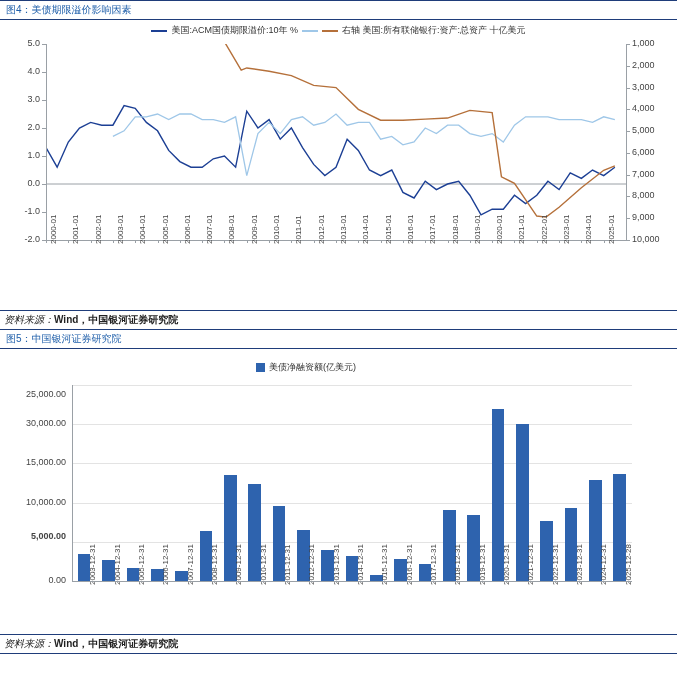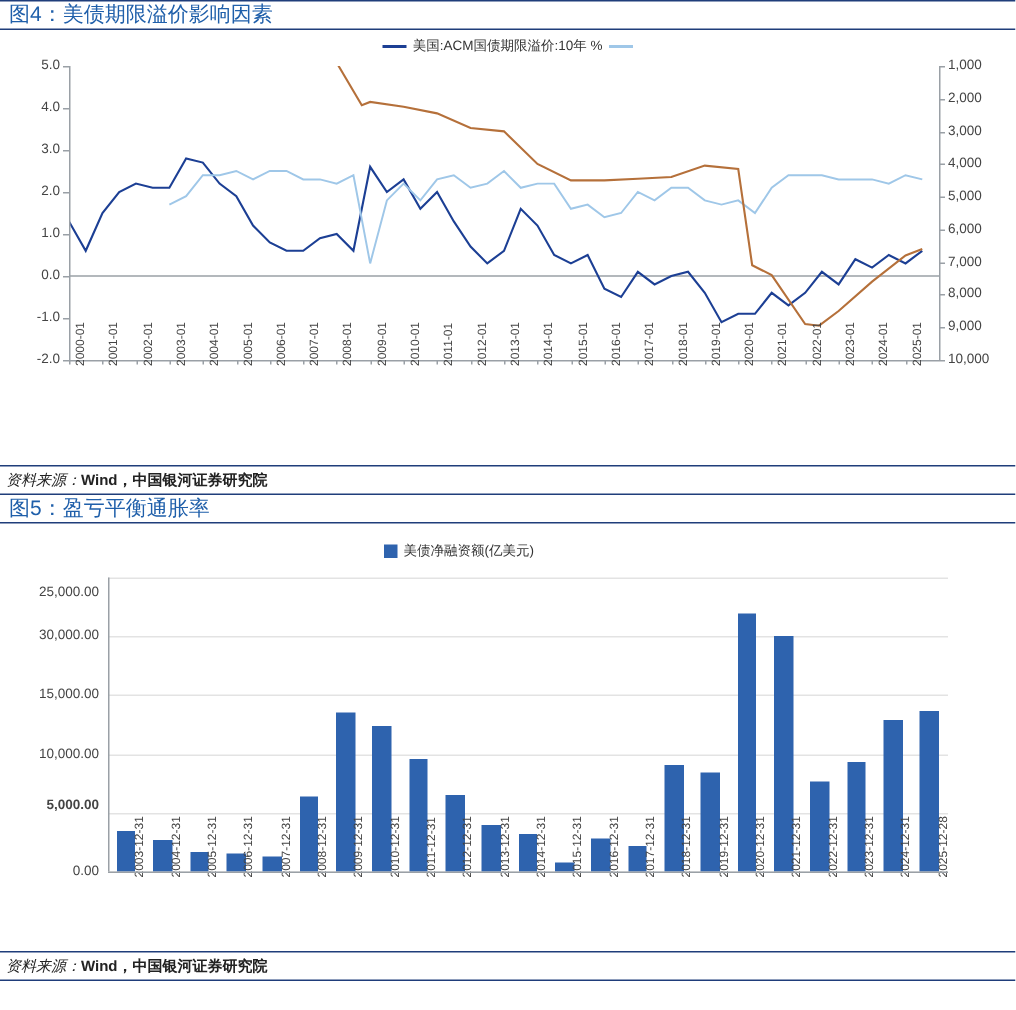--- a/index.html
+++ b/index.html
@@ -1,21 +1,21 @@
 <!DOCTYPE html>
 <html><head>
 <meta charset="utf-8">
 <style>
   html,body{margin:0;padding:0;}
   body{width:677px;height:673px;background:#ffffff;font-family:"Liberation Sans",sans-serif;color:#222;}
   .page{position:relative;width:677px;height:673px;}
 
   .fig-title-bar{position:relative;height:18px;border-top:1px solid #1f3d7a;border-bottom:1px solid #1f3d7a;
     display:flex;align-items:center;}
-  .fig-title{font-size:14px;color:#1f5faa;padding-left:6px;letter-spacing:0;}
+  .fig-title{font-size:10px;color:#1f5faa;padding-left:6px;letter-spacing:0;}
 
   .source-bar{border-top:1px solid #1f3d7a;border-bottom:1px solid #1f3d7a;height:18px;display:flex;align-items:center;}
   .source-text{font-size:10px;color:#222;padding-left:4px;font-style:italic;}
   .source-text b{font-style:normal;font-weight:bold;}
 
   .chart-wrap{position:relative;}
 
   
   .legend{display:flex;justify-content:center;align-items:center;gap:4px;font-size:9px;color:#333;}
   .legend .item{display:flex;align-items:center;gap:4px;white-space:nowrap;}
@@ -50,20 +50,24 @@
 
   <div id="chart1" class="chart-wrap">
 
     <div class="legend" style="position:absolute;left:0;top:4px;width:677px;">
       <span class="item">
         <span class="swatch" style="background:#1c3f94"></span>
         <span>美国:ACM国债期限溢价:10年 %</span>
       </span>
       <span class="item">
         <span class="swatch" style="background:#9fc7e8"></span>
+      </span>
+      <span class="item">
+        <span class="swatch" style="background:#b5703a"></span>
+        <span>右轴 美国:所有联储银行:资产:总资产 十亿美元</span>
       </span>
     </div>
 
     <div id="c1plot">
         <svg width="580" height="196" style="position: absolute; left: 0px; top: 0px;">
           <line x1="0" x2="580" y1="140" y2="140" stroke="#9aa0a6" stroke-width="1"></line>
           <path d="M0.00,103.60 L11.15,123.20 L22.31,98.00 L33.46,84.00 L44.62,78.40 L55.77,81.20 L66.92,81.20 L78.08,61.60 L89.23,64.40 L100.38,78.40 L111.54,86.80 L122.69,106.40 L133.85,117.60 L145.00,123.20 L156.15,123.20 L167.31,114.80 L178.46,112.00 L189.62,123.20 L200.77,67.20 L211.92,84.00 L223.08,75.60 L234.23,95.20 L245.38,84.00 L256.54,103.60 L267.69,120.40 L278.85,131.60 L290.00,123.20 L301.15,95.20 L312.31,106.40 L323.46,126.00 L334.62,131.60 L345.77,126.00 L356.92,148.40 L368.08,154.00 L379.23,137.20 L390.38,145.60 L401.54,140.00 L412.69,137.20 L423.85,151.20 L435.00,170.80 L446.15,165.20 L457.31,165.20 L468.46,151.20 L479.62,159.60 L490.77,151.20 L501.92,137.20 L513.08,145.60 L524.23,128.80 L535.38,134.40 L546.54,126.00 L557.69,131.60 L568.85,123.20 " fill="none" stroke="#1c3f94" stroke-width="1.4"></path>
           <path d="M66.92,92.40 L78.08,86.80 L89.23,72.80 L100.38,72.80 L111.54,70.00 L122.69,75.60 L133.85,70.00 L145.00,70.00 L156.15,75.60 L167.31,75.60 L178.46,78.40 L189.62,72.80 L200.77,131.60 L211.92,89.60 L223.08,78.40 L234.23,89.60 L245.38,75.60 L256.54,72.80 L267.69,81.20 L278.85,78.40 L290.00,70.00 L301.15,81.20 L312.31,78.40 L323.46,78.40 L334.62,95.20 L345.77,92.40 L356.92,100.80 L368.08,98.00 L379.23,84.00 L390.38,89.60 L401.54,81.20 L412.69,81.20 L423.85,89.60 L435.00,92.40 L446.15,89.60 L457.31,98.00 L468.46,81.20 L479.62,72.80 L490.77,72.80 L501.92,72.80 L513.08,75.60 L524.23,75.60 L535.38,75.60 L546.54,78.40 L557.69,72.80 L568.85,75.60 " fill="none" stroke="#9fc7e8" stroke-width="1.3"></path>
           <path d="M66.92,-5.88 L89.23,-5.23 L111.54,-4.36 L133.85,-3.48 L156.15,-2.83 L178.46,-2.18 L195.19,26.13 L200.77,23.96 L223.08,27.22 L245.38,31.58 L267.69,41.38 L290.00,43.56 L312.31,65.33 L334.62,76.22 L356.92,76.22 L379.23,75.13 L401.54,74.04 L423.85,66.42 L446.15,68.60 L455.45,132.84 L468.46,139.38 L490.77,172.04 L500.06,173.13 L513.08,163.33 L535.38,143.73 L557.69,126.31 L568.85,121.96 " fill="none" stroke="#b5703a" stroke-width="1.4"></path>
         </svg>
@@ -161,21 +165,21 @@
       <div class="tickmark" style="left: 603.692px; top: 220px; width: 1px; height: 3px;"></div>
     </div>
 
   <div class="source-bar">
     <span class="source-text">
       <span>资料来源：</span><b>Wind，中国银河证券研究院</b>
     </span>
   </div>
 
   <div class="fig-title-bar" style="border-top:none;">
-    <span class="fig-title">图5：盈亏平衡通胀率</span>
+    <span class="fig-title">图5：中国银河证券研究院</span>
   </div>
 
   <div id="chart2" class="chart-wrap">
     <div class="legend" style="position:absolute;left:0;top:12px;width:612px;">
       <span class="item">
         <span class="swatch sq" style="background:#2e63ae"></span>
         <span>美债净融资额(亿美元)</span>
       </span>
     </div>
     <div id="c2plot">

